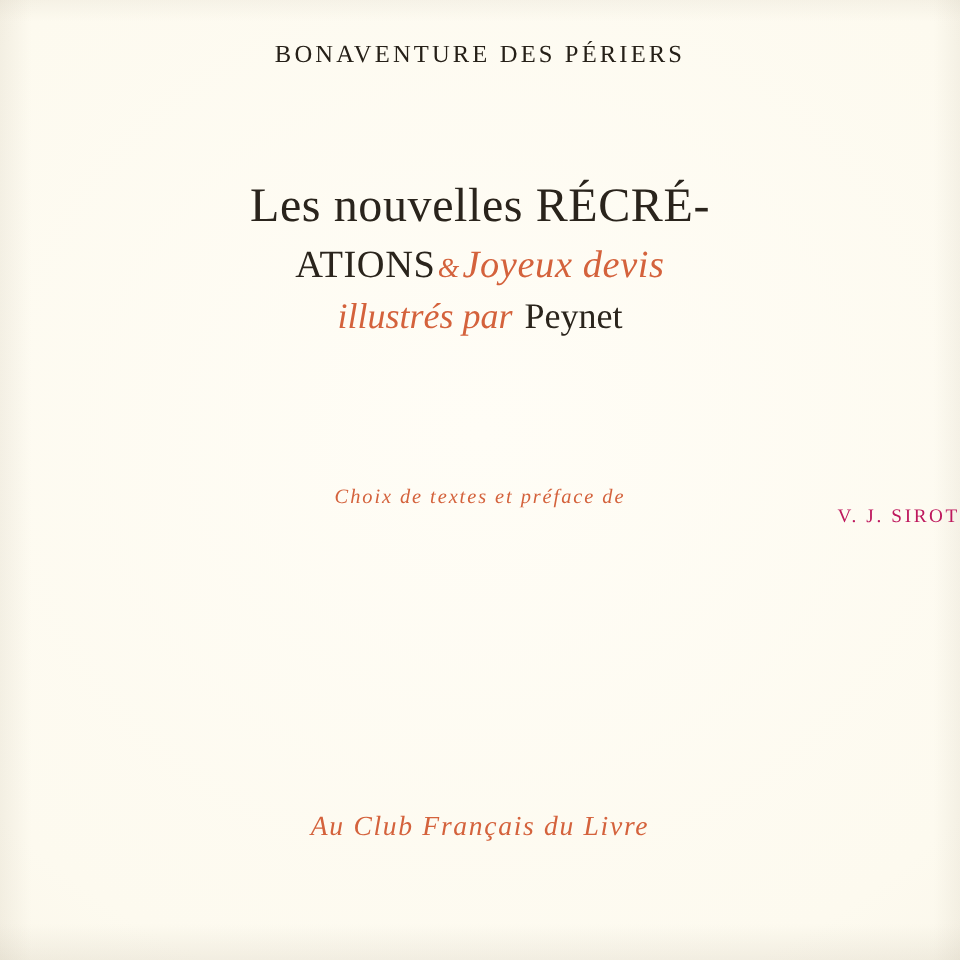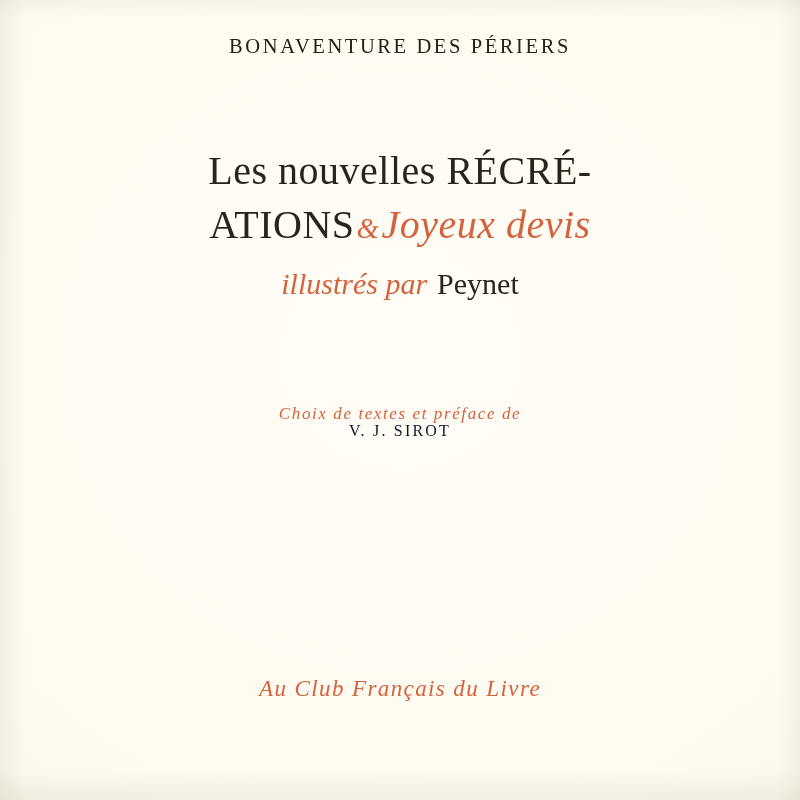--- a/index.html
+++ b/index.html
@@ -72,23 +72,23 @@
     font-family: "Liberation Serif", serif;
     color: #2a241c;
     white-space: nowrap;
   }
   #title-line-1 {
     font-size: 40px;
     letter-spacing: 0.5px;
     margin-bottom: 12px;
   }
   #title-line-2 {
-    font-size: 40px;
+    font-size: 32px;
     letter-spacing: 0.5px;
-    margin-bottom: 22px;
+    margin-bottom: 10px;
   }
   #title-line-3 {
     font-size: 30px;
   }
 
   .accent {
     color: #d4623c;
     font-style: italic;
     font-family: "Liberation Serif", serif;
   }
@@ -111,24 +111,25 @@
     font-family: "Liberation Serif", serif;
     font-style: italic;
     font-size: 17px;
     color: #d4623c;
     letter-spacing: 1.6px;
     white-space: nowrap;
   }
   #credits-name {
     font-family: "Liberation Serif", serif;
     font-size: 16px;
-    color: #0f172a;
+    color: #be185d;
     letter-spacing: 2.2px;
     text-transform: uppercase;
     white-space: nowrap;
+    text-align: right;
   }
 
   
   #publisher {
     top: 677px;
   }
   #publisher-name {
     font-family: "Liberation Serif", serif;
     font-style: italic;
     font-size: 23px;

